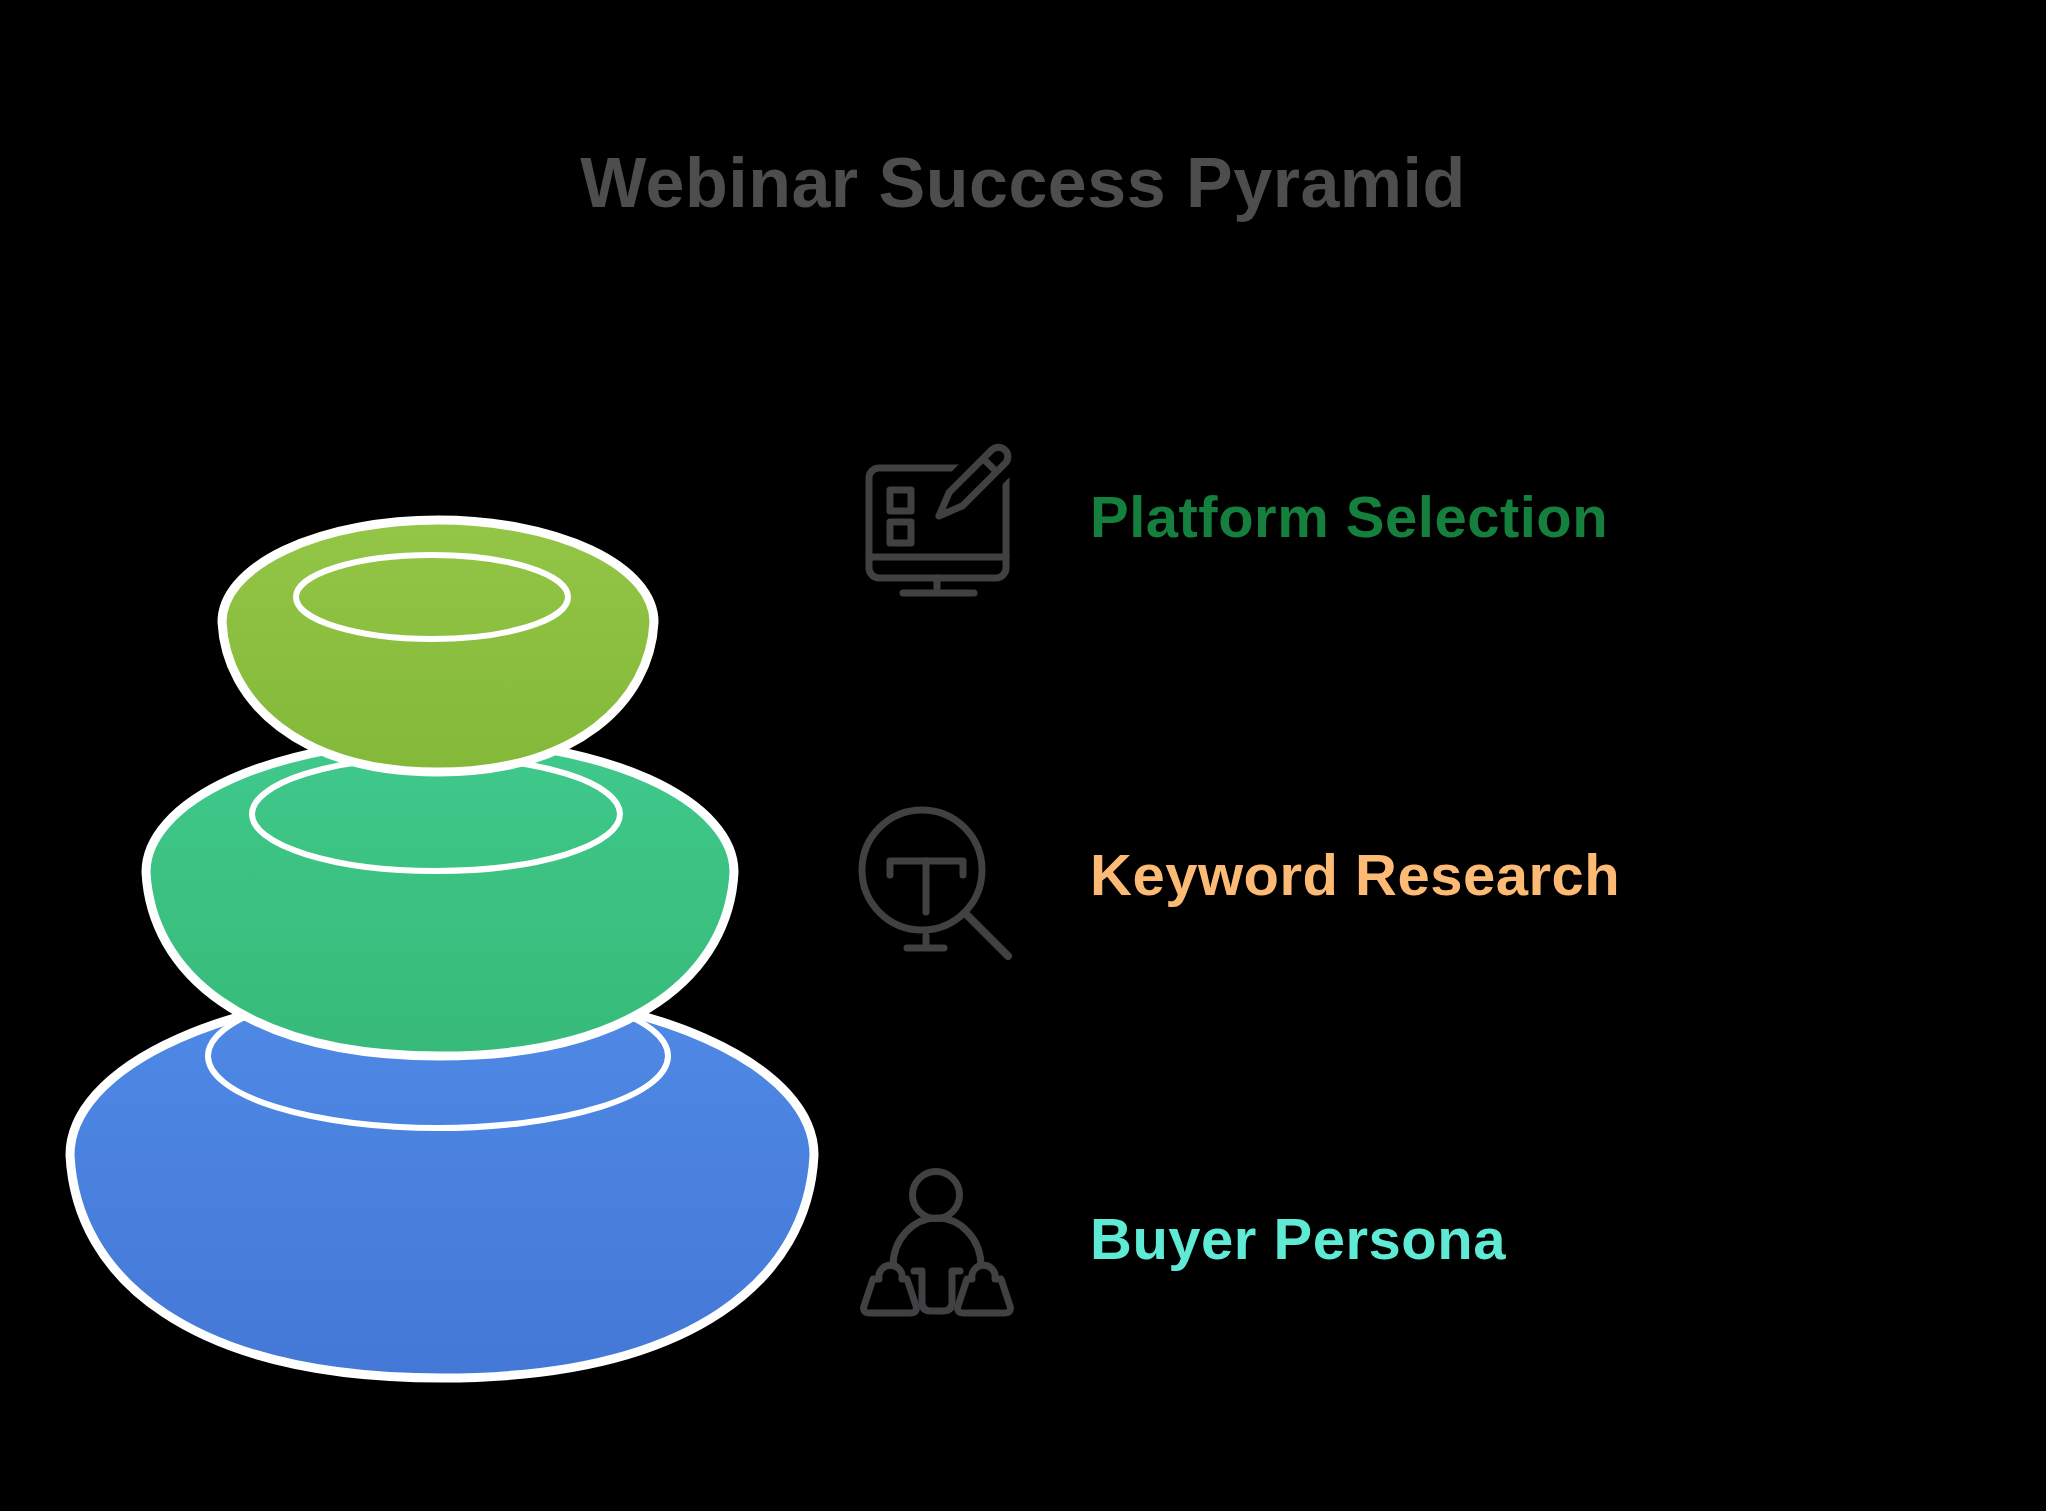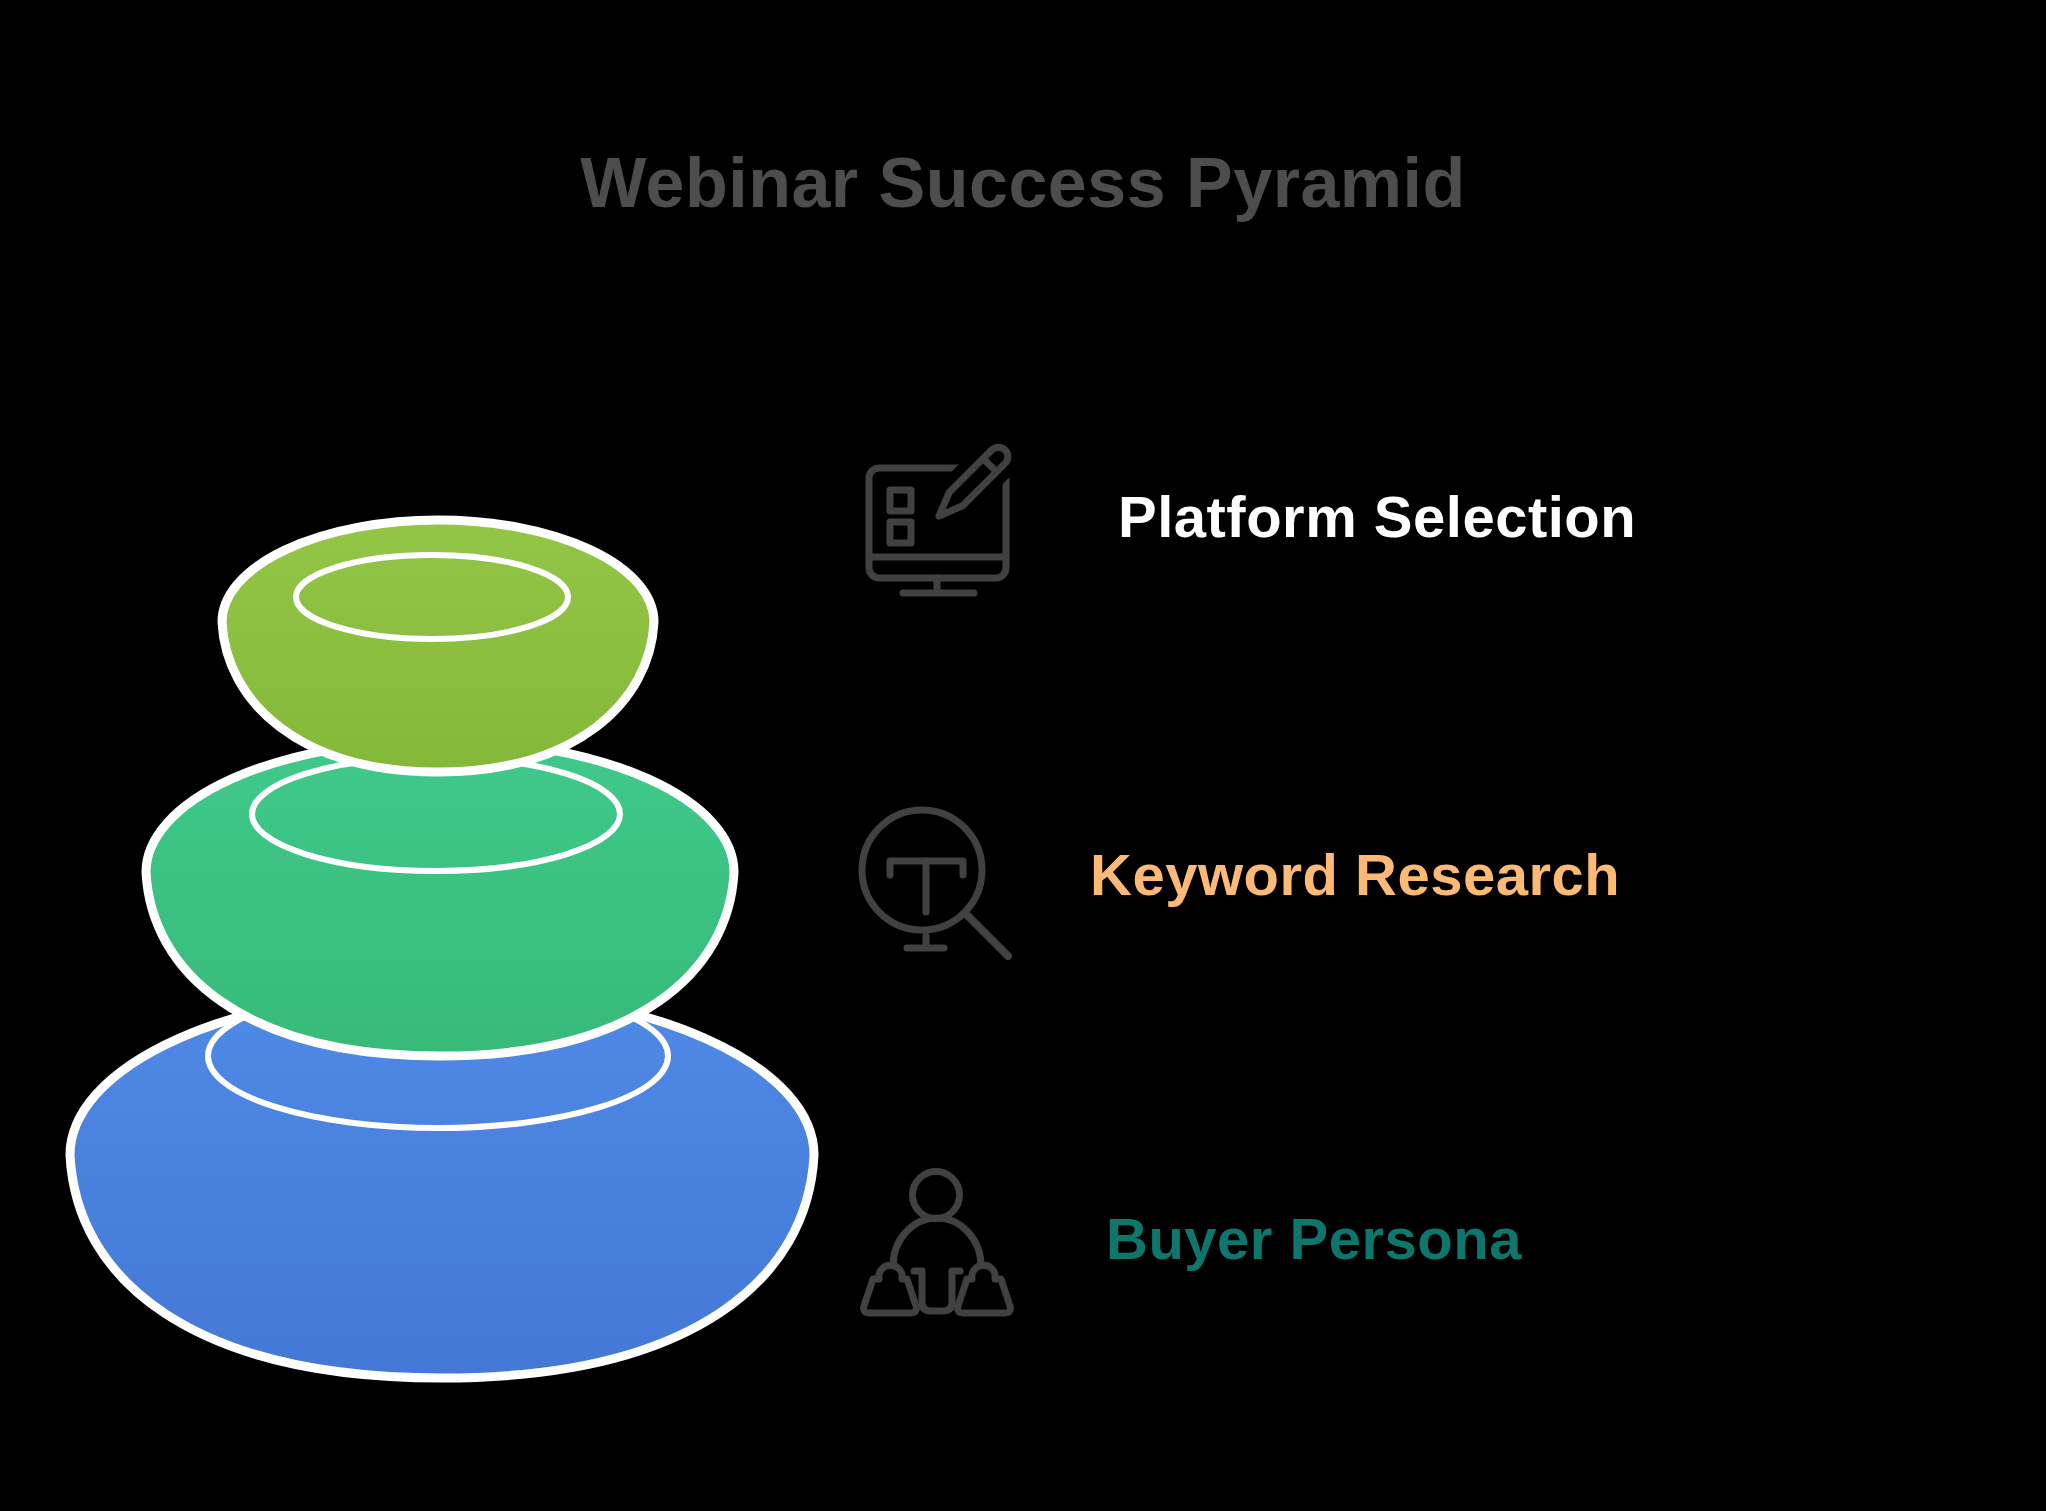--- a/index.html
+++ b/index.html
@@ -24,23 +24,23 @@
   .icon-1{left:855px;top:440px;}
   .icon-2{left:855px;top:800px;}
   .icon-3{left:855px;top:1150px;}
   .lvl-label{
     position:absolute;
     left:1090px;
     font:700 58px/58px "Liberation Sans",sans-serif;
     white-space:nowrap;
     letter-spacing:0.5px;
   }
-  .lvl-label-1{top:488px;color:#ffffff;margin-left:28px;}
+  .lvl-label-1{top:488px;color:#15803d;}
   .lvl-label-2{top:846px;color:#fdba74;}
-  .lvl-label-3{top:1210px;color:#0f766e;margin-left:16px;}
+  .lvl-label-3{top:1210px;color:#5eead4;}
 </style>
 </head>
 <body>
 
 <div class="canvas">
 
   <h1 class="page-title">Webinar Success Pyramid</h1>
 
   <svg class="stack-svg" width="2046" height="1511" viewBox="0 0 2046 1511" aria-hidden="true">
     <defs>

